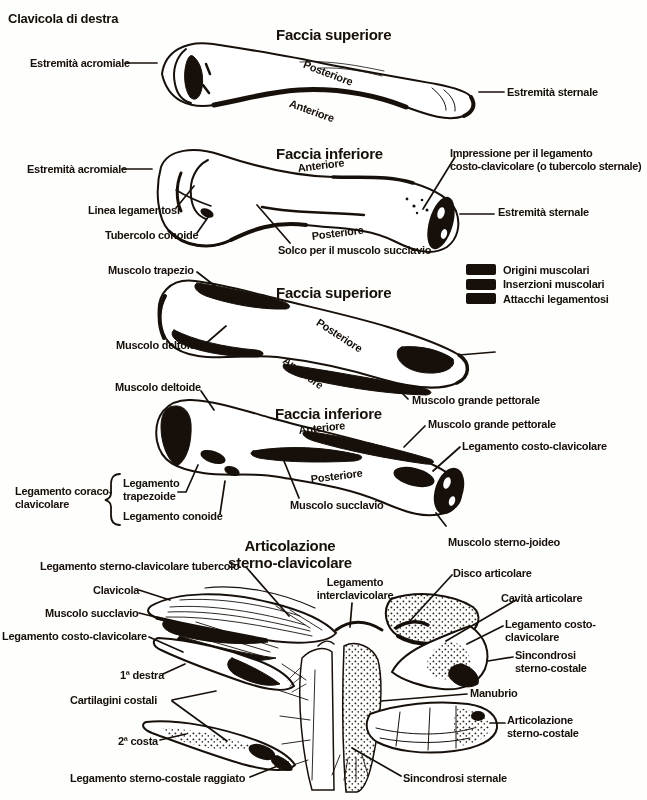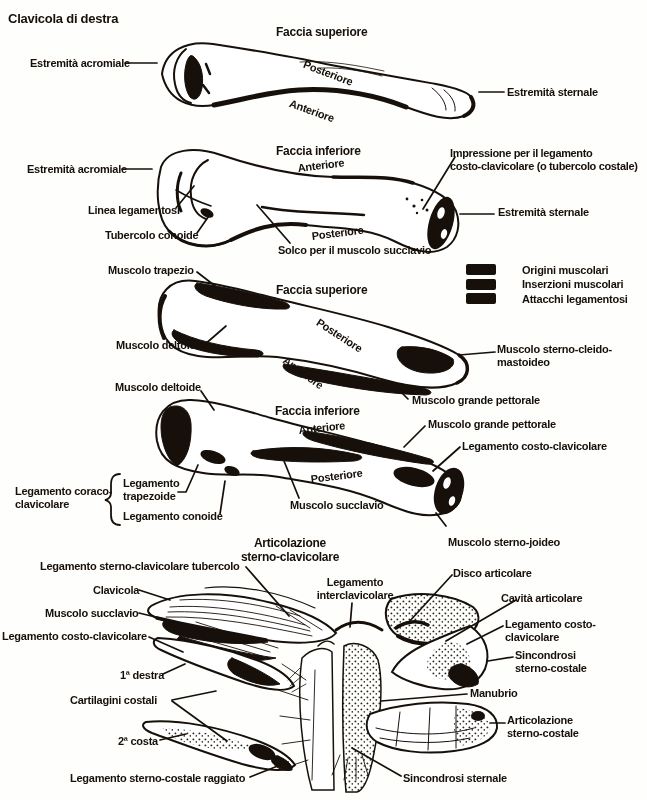--- a/index.html
+++ b/index.html
@@ -1,27 +1,27 @@
 <!DOCTYPE html>
 <html><head>
 <meta charset="utf-8">
 <style>
   html,body{margin:0;padding:0;background:#ffffff;}
   #fig{position:relative;width:647px;height:800px;background:#fefefc;overflow:hidden;
        font-family:"Liberation Sans",sans-serif;}
   #art{position:absolute;left:0;top:0;}
   .lbl{position:absolute;font:700 11px "Liberation Sans",sans-serif;letter-spacing:-0.25px;
        color:#17100a;white-space:pre-line;line-height:1.14;transform-origin:0 0;}
-  .hd{font-size:12px;}
+  .hd{font-size:15px;}
   .ttl{font-size:13px;}
   .ctr{text-align:center;}
   #legend{position:absolute;left:466px;top:264px;}
   .leg-row{display:flex;align-items:center;margin-bottom:3.5px;height:11px;}
   .leg-box{width:30px;height:11px;background:#17100a;border-radius:2px;flex:0 0 auto;}
-  .leg-label{margin-left:26px;font:700 11px "Liberation Sans",sans-serif;letter-spacing:-0.25px;color:#17100a;white-space:nowrap;text-align:center;}
+  .leg-label{margin-left:7px;font:700 11px "Liberation Sans",sans-serif;letter-spacing:-0.25px;color:#17100a;white-space:nowrap;text-align:center;}
 </style>
 </head>
 <body>
 
 <div id="fig">
 
 <svg id="art" width="647" height="800" viewBox="0 0 647 800">
   <defs>
     <pattern id="stip" width="6" height="6" patternUnits="userSpaceOnUse">
       <circle cx="1.4" cy="1.4" r="0.95" fill="#2b241d"></circle>
@@ -199,21 +199,21 @@
 <div class="lbl hd" style="left:276px;top:26px">Faccia superiore</div>
 <div class="lbl" style="left:30px;top:57px">Estremità acromiale</div>
 <div class="lbl" style="left:306px;top:58px;transform:rotate(21deg)">Posteriore</div>
 <div class="lbl" style="left:292px;top:97px;transform:rotate(20deg)">Anteriore</div>
 <div class="lbl" style="left:507px;top:86px">Estremità sternale</div>
 
 <div class="lbl hd" style="left:276px;top:145px">Faccia inferiore</div>
 <div class="lbl" style="left:27px;top:163px">Estremità acromiale</div>
 <div class="lbl" style="left:297px;top:162px;transform:rotate(-7deg)">Anteriore</div>
 <div class="lbl" style="left:450px;top:147px;letter-spacing:-0.35px">Impressione per il legamento
-costo-clavicolare (o tubercolo costale)</div>
+costo-clavicolare (o tubercolo sternale)</div>
 <div class="lbl" style="left:88px;top:204px">Linea legamentosi</div>
 <div class="lbl" style="left:105px;top:229px">Tubercolo conoide</div>
 <div class="lbl" style="left:311px;top:230px;transform:rotate(-7deg)">Posteriore</div>
 <div class="lbl" style="left:278px;top:244px">Solco per il muscolo succlavio</div>
 <div class="lbl" style="left:498px;top:206px">Estremità sternale</div>
 
 <div id="legend">
   <div class="leg-row">
     <span class="leg-box"></span>
     <span class="leg-label">Origini muscolari</span>
@@ -225,22 +225,20 @@
   <div class="leg-row">
     <span class="leg-box"></span>
     <span class="leg-label">Attacchi legamentosi</span>
   </div>
 </div>
 
 <div class="lbl" style="left:108px;top:264px">Muscolo trapezio</div>
 <div class="lbl hd" style="left:276px;top:284px">Faccia superiore</div>
 <div class="lbl" style="left:321px;top:316px;transform:rotate(33deg)">Posteriore</div>
 <div class="lbl" style="left:116px;top:339px">Muscolo deltoide</div>
-<div class="lbl" style="left:497px;top:343px">Muscolo sterno-cleido-
-mastoideo</div>
 <div class="lbl" style="left:288px;top:354px;transform:rotate(36deg)">Anteriore</div>
 <div class="lbl" style="left:412px;top:394px">Muscolo grande pettorale</div>
 
 <div class="lbl" style="left:115px;top:381px">Muscolo deltoide</div>
 <div class="lbl hd" style="left:275px;top:405px">Faccia inferiore</div>
 <div class="lbl" style="left:428px;top:418px">Muscolo grande pettorale</div>
 <div class="lbl" style="left:298px;top:424px;transform:rotate(-6deg)">Anteriore</div>
 <div class="lbl" style="left:462px;top:440px">Legamento costo-clavicolare</div>
 <div class="lbl" style="left:15px;top:485px">Legamento coraco-
 clavicolare</div>

